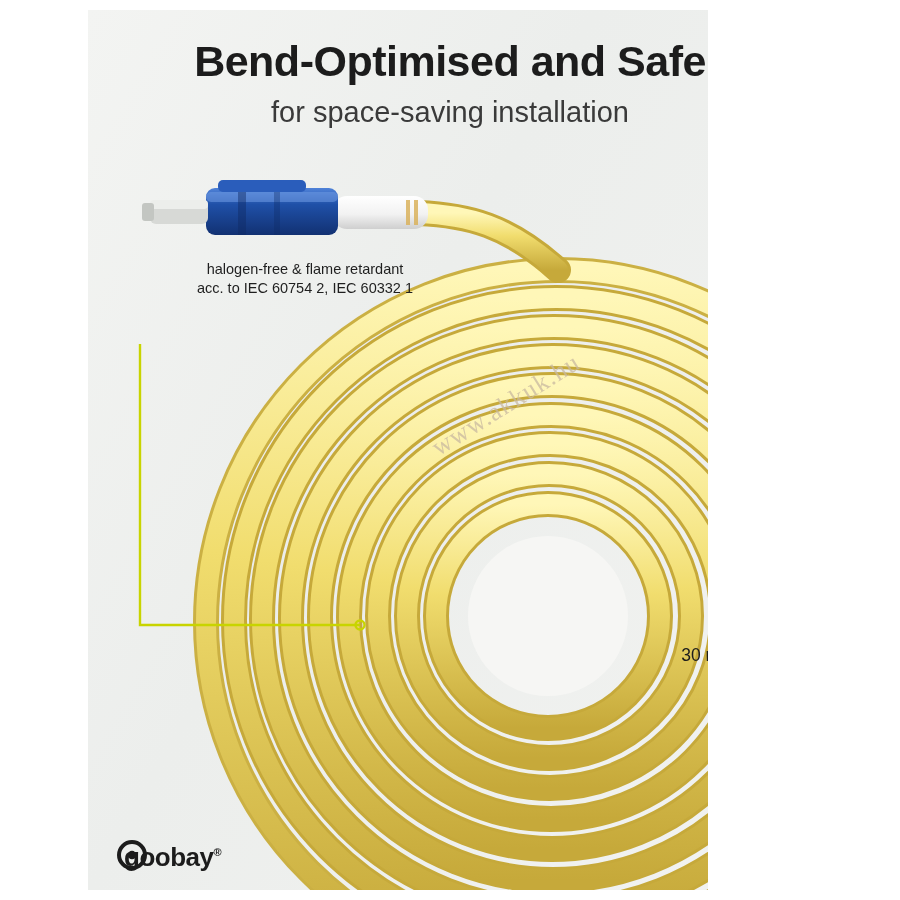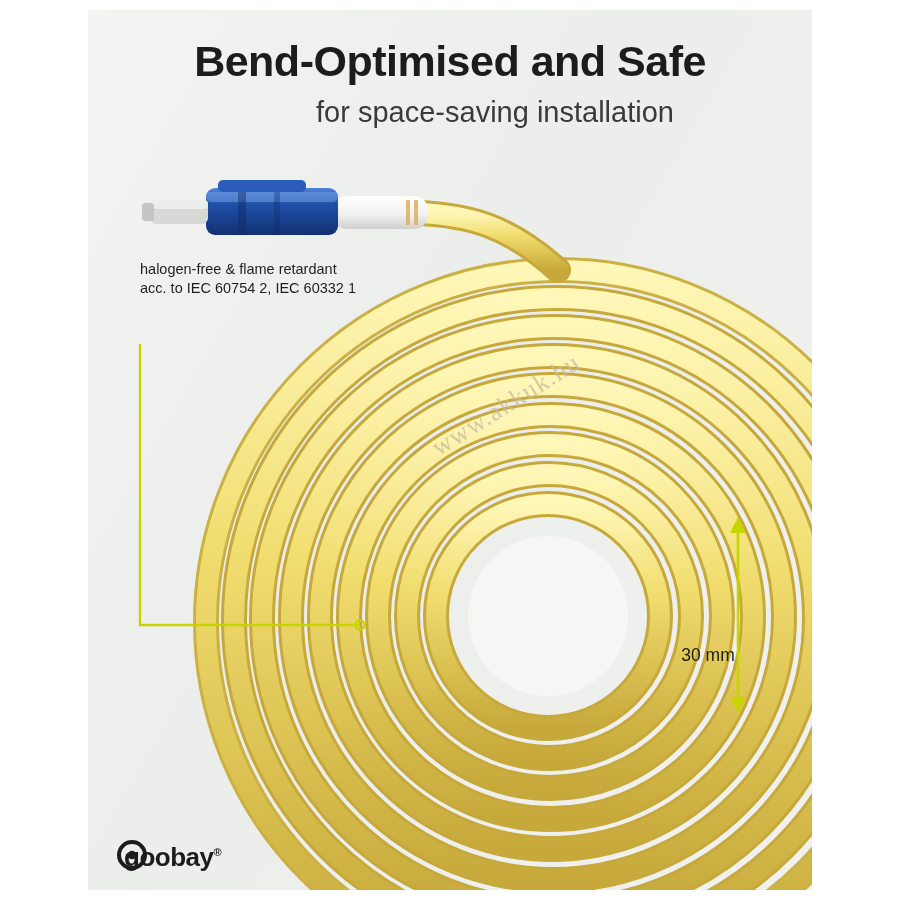--- a/index.html
+++ b/index.html
@@ -17,21 +17,21 @@
     position: relative;
     width: 900px;
     height: 900px;
     background: #ffffff;
   }
   
   #photo {
     position: absolute;
     left: 88px;
     top: 10px;
-    width: 724px;
+    width: 620px;
     height: 880px;
     background: linear-gradient(120deg, #f3f4f2 0%, #eceeec 45%, #f1f2f0 100%);
     overflow: hidden;
   }
   
   .headline {
     position: absolute;
     left: 0;
     top: 28px;
     width: 724px;
@@ -44,39 +44,39 @@
   }
   .subhead {
     position: absolute;
     left: 0;
     top: 86px;
     width: 724px;
     text-align: center;
     font-size: 29px;
     font-weight: normal;
     color: #3a3a3a;
-    margin-left: 45px;
   }
   
   .lszh {
     position: absolute;
     left: 52px;
     top: 250px;
     width: 330px;
     color: #1c1c1c;
   }
   .lszh .t1 {
     font-size: 17px;
     font-weight: bold;
     margin-bottom: 5px;
   }
   .lszh .t2 {
     font-size: 14.5px;
     line-height: 1.34;
     color: #1f1f1f;
+    text-align: center;
   }
   
   #leader {
     position: absolute;
     left: 40px;
     top: 330px;
     width: 260px;
     height: 300px;
   }
   

